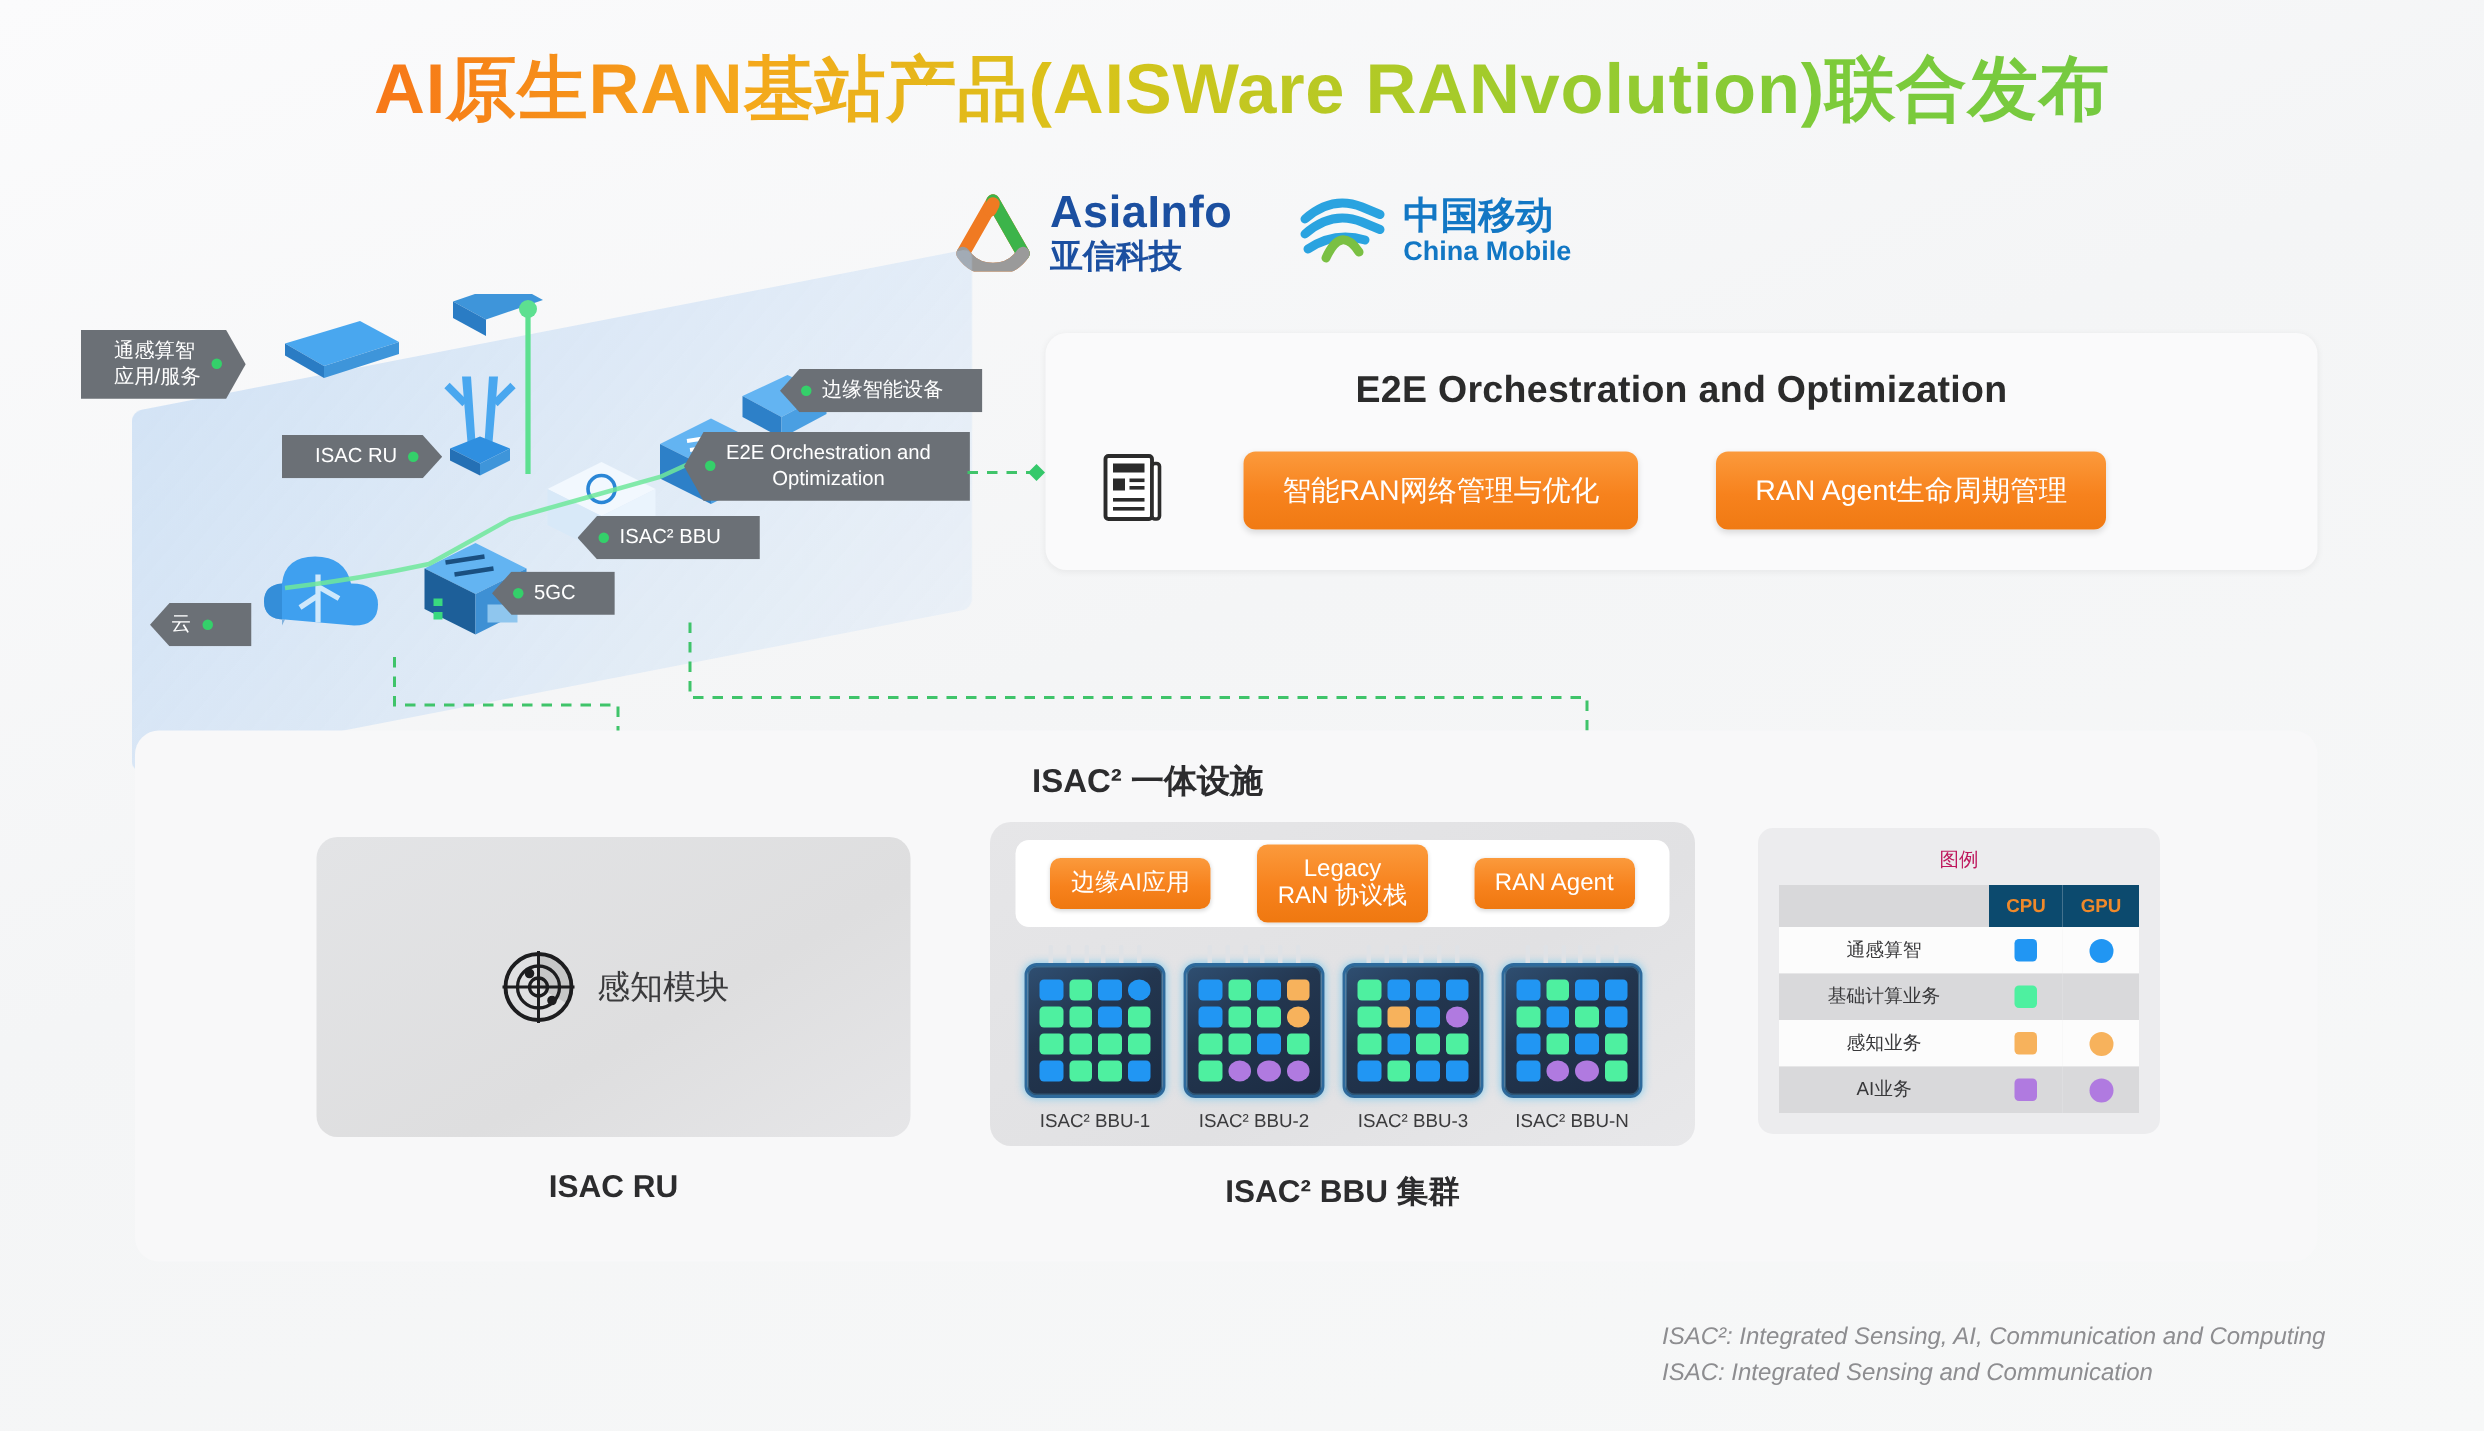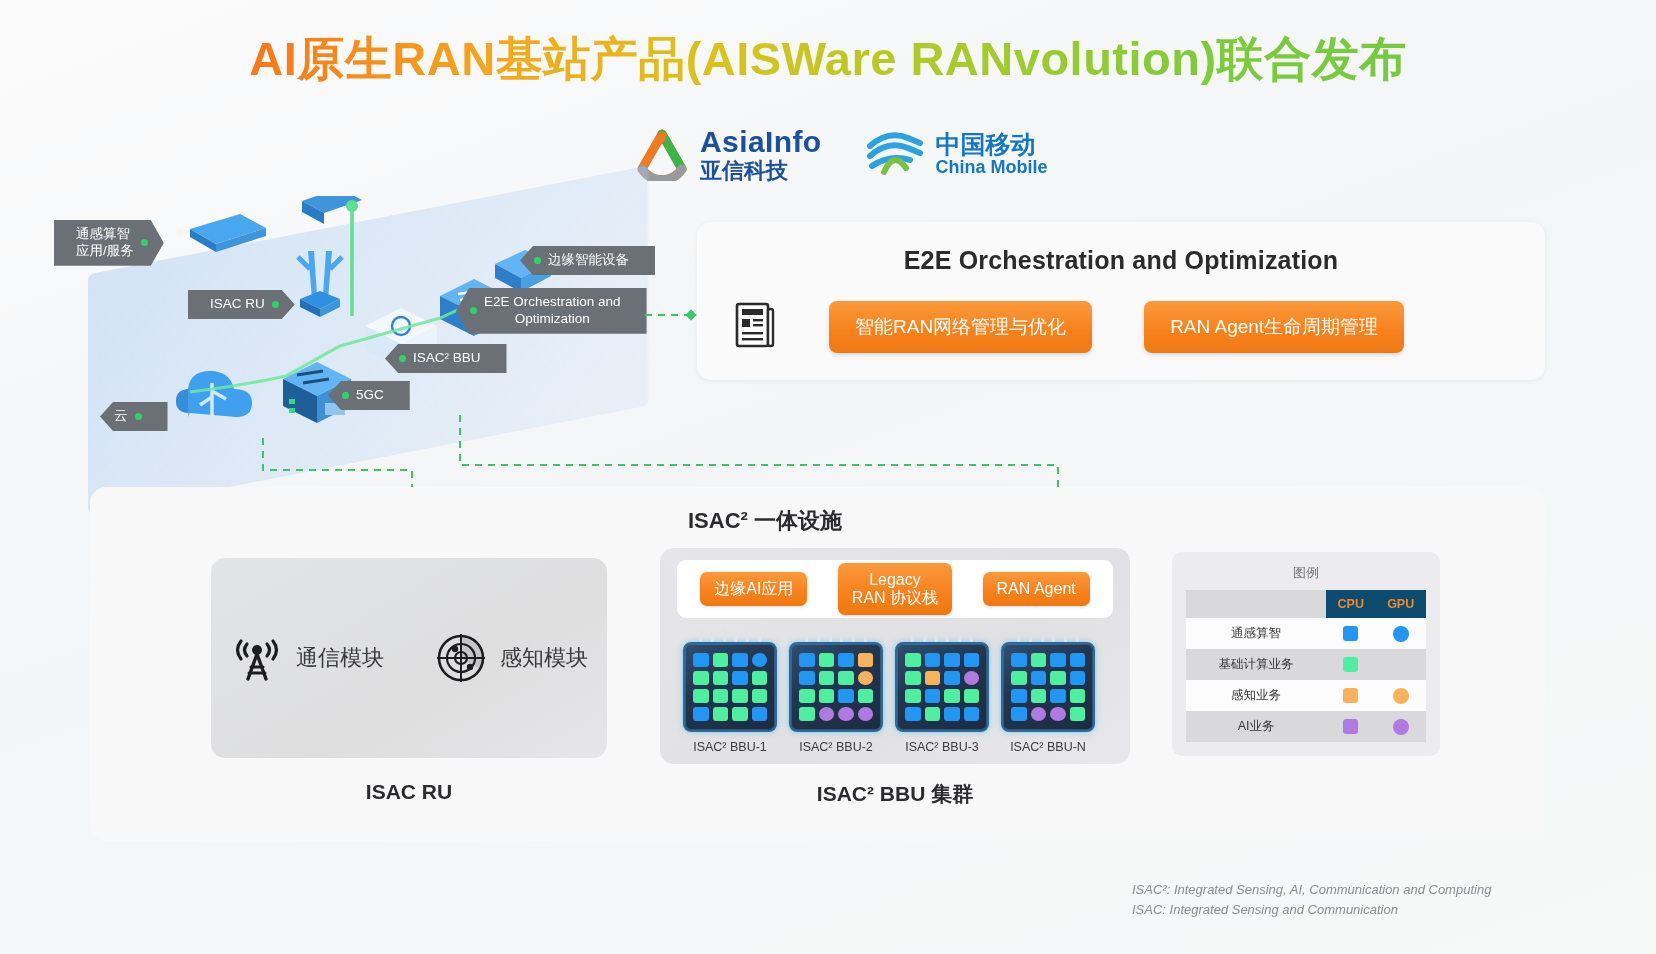--- a/index.html
+++ b/index.html
@@ -113,32 +113,32 @@
   }
   .cell { width:100%; height:100%; border-radius:3px; }
   .cell.circ { border-radius:50%; }
   .chip-lbl { text-align:center; font-size:12.5px; color:#3b3b3d; margin-top:8px; white-space:nowrap; }
   .bbu-title { position:absolute; left:660px; top:780px; width:470px; text-align:center;
                font-size:21px; font-weight:bold; color:#2c2c2e; }
 
   
   .legend { position:absolute; left:1172px; top:552px; width:268px; height:204px;
             background:#ececee; border-radius:10px; padding:12px 14px;}
-  .legend-title { text-align:center; font-size:13px; color:#737373; margin-bottom:8px; }
+  .legend-title { text-align:center; font-size:13px; color:#be185d; margin-bottom:8px; }
   table.lg { width:100%; border-collapse:collapse; }
   table.lg th { font-size:12.5px; color:#f0892a; font-weight:bold; padding:7px 0;
                 background:#0c4a6e; }
   table.lg th:first-child { background:#d8d8da; }
   table.lg td { font-size:12.5px; color:#38383a; padding:7px 0; text-align:center; }
   table.lg tr.odd td { background:#fcfcfc; }
   table.lg tr.even td { background:#d9d9db; }
   .sw { display:inline-block; width:15px; height:15px; border-radius:3px; vertical-align:middle;}
   .sw.c { border-radius:50%; width:16px; height:16px; }
 
-  .foot { position:absolute; left:1132px; top:880px; font-size:13px; font-style:italic;
+  .foot { position:absolute; left:1108px; top:880px; font-size:16px; font-style:italic;
           color:#8d8d90; line-height:1.5; }
 </style>
 </head>
 <body>
 
 <div id="root">
 
   <div class="title">AI原生RAN基站产品(AISWare RANvolution)联合发布</div>
 
   <div class="logos">
@@ -305,32 +305,20 @@
       </svg>
       <div class="pill">智能RAN网络管理与优化</div>
       <div class="pill">RAN Agent生命周期管理</div>
     </div>
   </div>
 
   <div class="bottom"></div>
 
   <div class="ru-card">
     <div class="ru-inner">
-      <div class="mod">
-        <svg width="54" height="54" viewBox="0 0 54 54">
-          <path d="M11 10 Q4 19 11 28" stroke="#1d1d1f" stroke-width="3.2" fill="none" stroke-linecap="round"></path>
-          <path d="M17 13 Q12 19 17 25" stroke="#1d1d1f" stroke-width="3.2" fill="none" stroke-linecap="round"></path>
-          <path d="M43 10 Q50 19 43 28" stroke="#1d1d1f" stroke-width="3.2" fill="none" stroke-linecap="round"></path>
-          <path d="M37 13 Q42 19 37 25" stroke="#1d1d1f" stroke-width="3.2" fill="none" stroke-linecap="round"></path>
-          <circle cx="27" cy="19" r="5" fill="#1d1d1f"></circle>
-          <path d="M27 23 L18 48 M27 23 L36 48" stroke="#1d1d1f" stroke-width="3.4" stroke-linecap="round"></path>
-          <path d="M21 36 L33 36 M19 42 L35 42" stroke="#1d1d1f" stroke-width="3" stroke-linecap="round"></path>
-        </svg>
-        <span>通信模块</span>
-      </div>
       <div class="mod">
         <svg width="54" height="54" viewBox="0 0 54 54">
           <circle cx="27" cy="27" r="22" fill="none" stroke="#1d1d1f" stroke-width="2.6"></circle>
           <circle cx="27" cy="27" r="14" fill="none" stroke="#1d1d1f" stroke-width="2.2"></circle>
           <circle cx="27" cy="27" r="6" fill="none" stroke="#1d1d1f" stroke-width="2.2"></circle>
           <path d="M3 27 H51 M27 3 V51" stroke="#1d1d1f" stroke-width="2"></path>
           <path d="M27 27 L27 5 A22 22 0 0 1 46 38 Z" fill="#1d1d1f" opacity=".13"></path>
           <circle cx="21" cy="18" r="3.2" fill="#1d1d1f"></circle>
           <circle cx="36" cy="36" r="3.2" fill="#1d1d1f"></circle>
         </svg>

